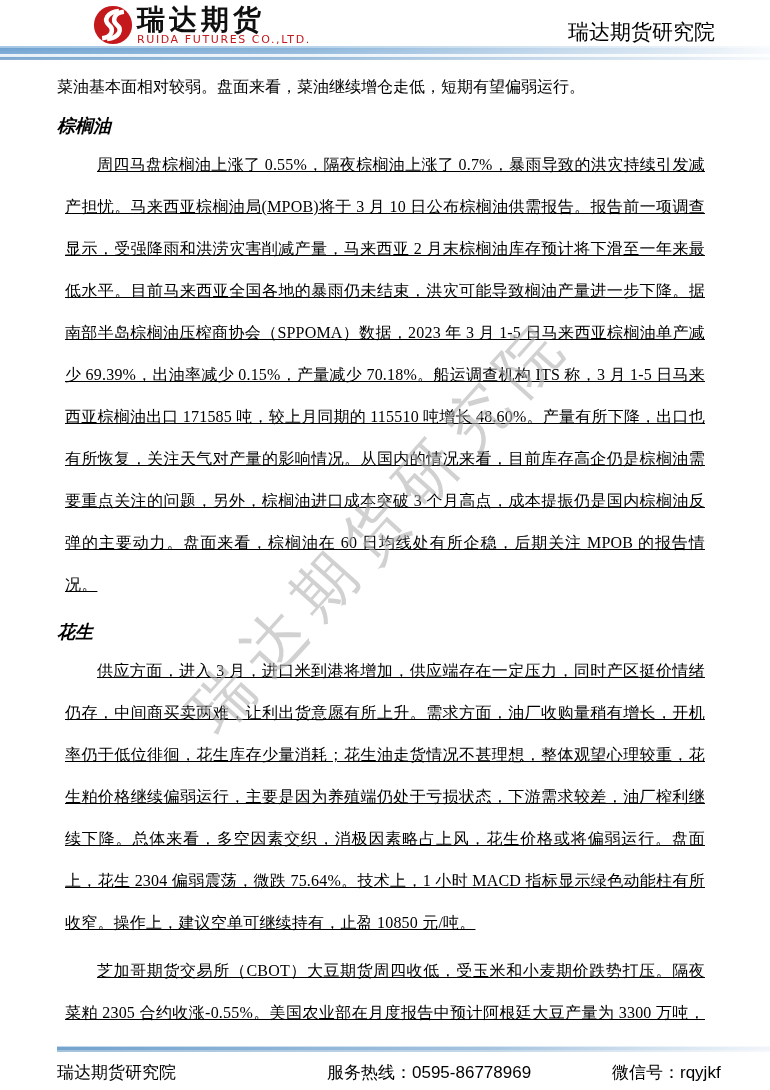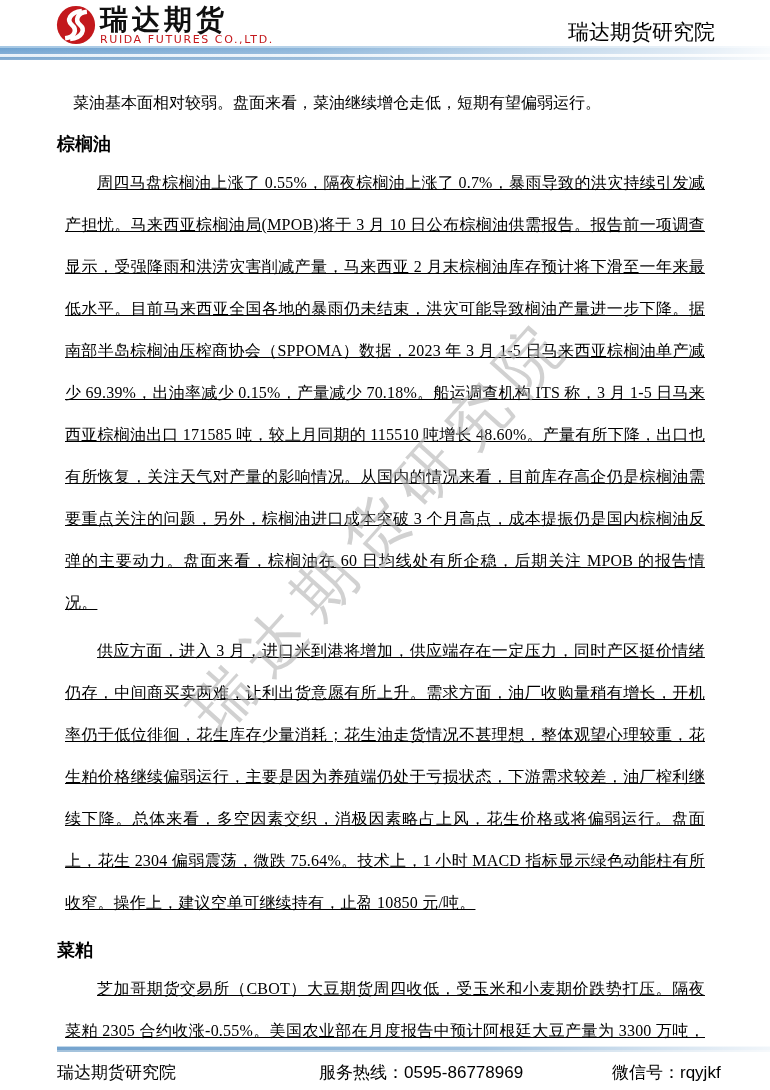--- a/index.html
+++ b/index.html
@@ -2,63 +2,63 @@
 <html><head>
 <meta charset="utf-8">
 <style>
   html,body{margin:0;padding:0;background:#ffffff;}
   body{width:770px;height:1090px;position:relative;overflow:hidden;
        font-family:"Liberation Serif","DejaVu Serif",serif;color:#000;}
   .page{width:770px;height:1090px;position:relative;}
 
   
   .hdr{display:flex;justify-content:space-between;align-items:flex-start;
-       padding:5px 55px 0 56px;height:41px;}
+       padding:5px 55px 0 56px;height:41px;margin-left:37px;}
   .logo{display:flex;align-items:flex-start;gap:4px;}
   .logo-icon svg{width:40px;height:40px;display:block;}
   .logo-text{display:flex;flex-direction:column;}
   .brand{font-family:"Liberation Sans","DejaVu Sans",sans-serif;font-weight:bold;
          font-size:28px;line-height:30px;letter-spacing:4px;color:#0f0f0f;white-space:nowrap;}
   .brand-sub{font-family:"DejaVu Sans",sans-serif;font-size:11px;line-height:8px;
          color:#c3181c;letter-spacing:1.6px;margin-top:1px;white-space:nowrap;}
   .hdr-title{font-family:"Liberation Sans","DejaVu Sans",sans-serif;font-size:21px;
          margin-top:13px;color:#000;white-space:nowrap;}
   .hdr-bar{height:14px;position:relative;
      background:linear-gradient(to bottom,#a6c8e4 0,#a6c8e4 2px,#6fa3d1 2px,#82aed6 8px,
                 #edf4fa 8px,#e2edf6 11px,#7aa6ce 11px,#8ab1d5 14px);}
   .hdr-bar::after{content:"";position:absolute;inset:0;
      background:linear-gradient(to right,rgba(255,255,255,0) 0%,rgba(255,255,255,.2) 40%,
                 rgba(255,255,255,.75) 88%,rgba(255,255,255,.95) 100%);}
 
   
   .content{padding:14px 57px 0;font-size:16px;}
-  .intro{margin:16px;line-height:26px;text-align:justify;}
+  .intro{margin:0;line-height:26px;text-align:justify;}
   .sec h2{margin:14px 0 0;font-size:18px;line-height:24px;font-weight:bold;
-          font-family:"Liberation Serif","DejaVu Serif",serif;}
+          font-family:"Liberation Serif","DejaVu Serif",serif;font-style:italic;}
   .sec p{margin:6px 8px 0;line-height:42px;text-align:justify;text-indent:2em;
          letter-spacing:.2px;text-decoration:underline;}
 
   
   .watermark{position:absolute;left:380px;top:525px;z-index:5;
      transform:translate(-50%,-50%) rotate(-48deg);
      font-size:62px;letter-spacing:14px;color:#b3b3b3;opacity:.6;
      white-space:nowrap;pointer-events:none;
      font-family:"Liberation Serif","DejaVu Serif",serif;}
 
   
   .ftr{position:absolute;left:0;right:0;bottom:0;height:44px;background:#fff;}
   .ftr-bar{margin-left:57px;height:6px;position:relative;
      background:linear-gradient(to bottom,#c2d8ea 0,#c2d8ea 1px,#74a3ce 1px,#74a3ce 4px,#a3c2dc 4px,#a3c2dc 6px);}
   .ftr-bar::after{content:"";position:absolute;inset:0;
      background:linear-gradient(to right,rgba(255,255,255,0) 0%,rgba(255,255,255,.35) 60%,
                 rgba(255,255,255,.9) 100%);}
   .ftr-row{position:relative;height:38px;
      font-family:"Liberation Sans","DejaVu Sans",sans-serif;font-size:17px;}
   .f-org{position:absolute;left:57px;top:9px;}
-  .f-hotline{position:absolute;left:319px;top:9px;}
+  .f-hotline{position:absolute;left:327px;top:9px;}
   .f-wechat{position:absolute;left:612px;top:9px;}
 </style>
 </head>
 <body>
 
 <div class="page">
 
   <header class="hdr">
     <div class="logo">
       <span class="logo-icon">
@@ -79,25 +79,25 @@
 
   <main class="content">
     <p class="intro">菜油基本面相对较弱。盘面来看，菜油继续增仓走低，短期有望偏弱运行。</p>
 
     <section class="sec">
       <h2>棕榈油</h2>
       <p>周四马盘棕榈油上涨了 0.55%，隔夜棕榈油上涨了 0.7%，暴雨导致的洪灾持续引发减产担忧。马来西亚棕榈油局(MPOB)将于 3 月 10 日公布棕榈油供需报告。报告前一项调查显示，受强降雨和洪涝灾害削减产量，马来西亚 2 月末棕榈油库存预计将下滑至一年来最低水平。目前马来西亚全国各地的暴雨仍未结束，洪灾可能导致榈油产量进一步下降。据南部半岛棕榈油压榨商协会（SPPOMA）数据，2023 年 3 月 1-5 日马来西亚棕榈油单产减少 69.39%，出油率减少 0.15%，产量减少 70.18%。船运调查机构 ITS 称，3 月 1-5 日马来西亚棕榈油出口 171585 吨，较上月同期的 115510 吨增长 48.60%。产量有所下降，出口也有所恢复，关注天气对产量的影响情况。从国内的情况来看，目前库存高企仍是棕榈油需要重点关注的问题，另外，棕榈油进口成本突破 3 个月高点，成本提振仍是国内棕榈油反弹的主要动力。盘面来看，棕榈油在 60 日均线处有所企稳，后期关注 MPOB 的报告情况。</p>
     </section>
 
     <section class="sec">
+      <h2>花生</h2>
       <p>供应方面，进入 3 月，进口米到港将增加，供应端存在一定压力，同时产区挺价情绪仍存，中间商买卖两难，让利出货意愿有所上升。需求方面，油厂收购量稍有增长，开机率仍于低位徘徊，花生库存少量消耗；花生油走货情况不甚理想，整体观望心理较重，花生粕价格继续偏弱运行，主要是因为养殖端仍处于亏损状态，下游需求较差，油厂榨利继续下降。总体来看，多空因素交织，消极因素略占上风，花生价格或将偏弱运行。盘面上，花生 2304 偏弱震荡，微跌 75.64%。技术上，1 小时 MACD 指标显示绿色动能柱有所收窄。操作上，建议空单可继续持有，止盈 10850 元/吨。</p>
     </section>
 
     <section class="sec">
-      <h2>菜粕</h2>
       <p>芝加哥期货交易所（CBOT）大豆期货周四收低，受玉米和小麦期价跌势打压。隔夜菜粕 2305 合约收涨-0.55%。美国农业部在月度报告中预计阿根廷大豆产量为 3300 万吨，较 2 月份预测的 4100 万吨大幅下降，使得全球大豆期末库存预估下调至 1.0001 亿吨，低于 2 月的 1.0203 亿吨。报告整体利多。不过，巴西大豆产量维持绝对高位，且随着巴西收割持续推进，出口需求转向南美，限制国际大豆价格涨势。菜粕方面，据我的农产品网船期数据预估 3 月油菜籽进口到港预估达 95 万吨，菜籽供应相对充裕，油厂开机率大幅回升，菜粕产出大幅增加。不过，</p>
     </section>
   </main>
 
   <div class="watermark">瑞达期货研究院</div>
 
   <footer class="ftr">
     <div class="ftr-bar"></div>
     <div class="ftr-row">
       <span class="f-org">瑞达期货研究院</span>

